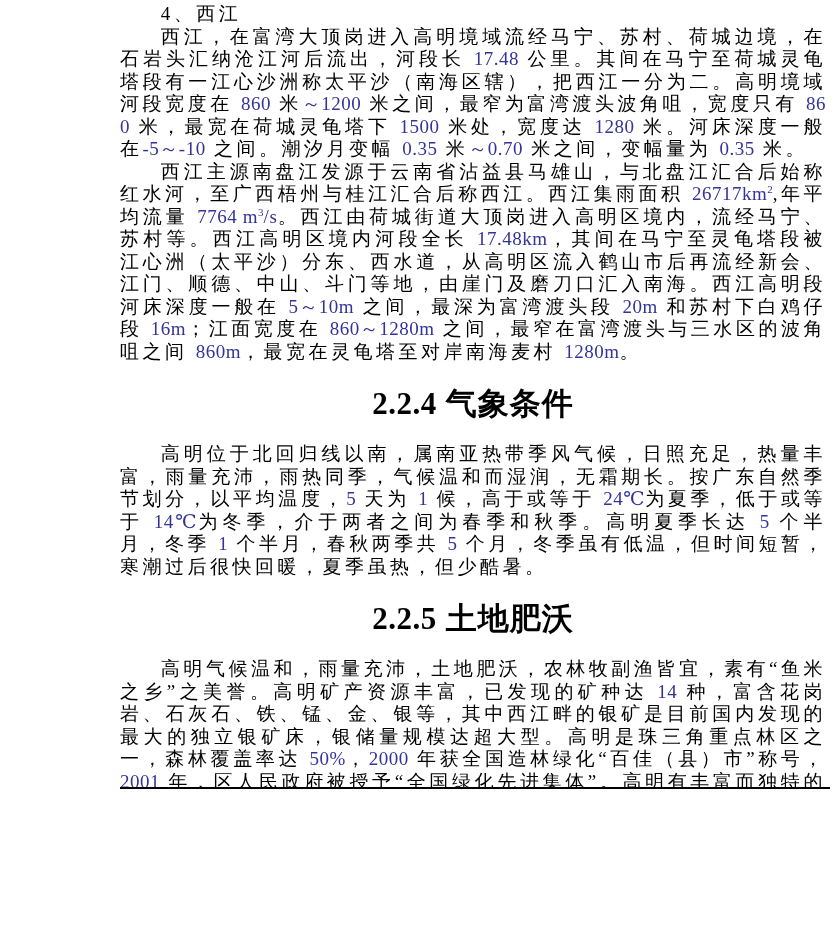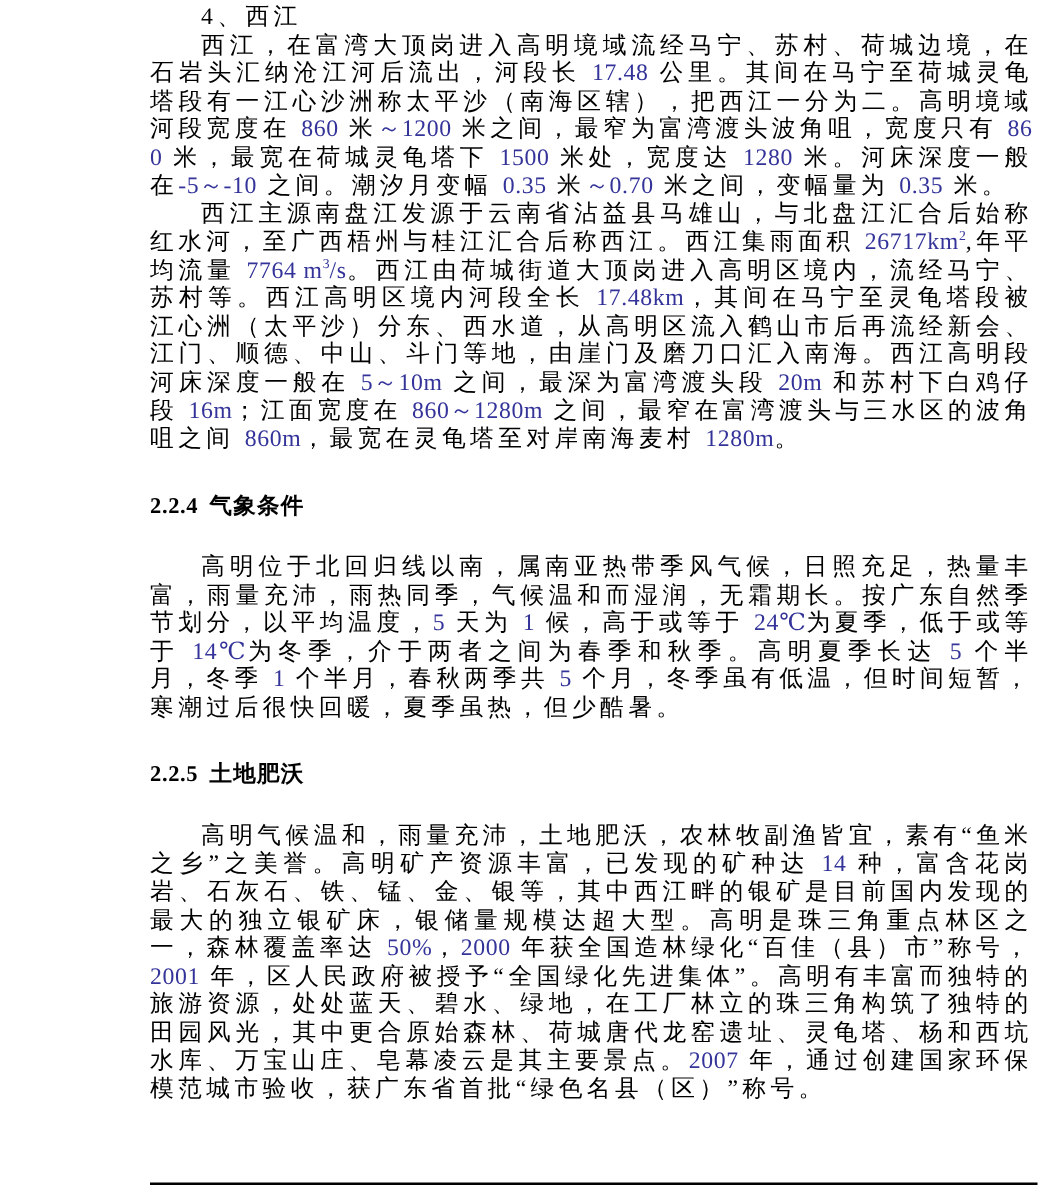--- a/index.html
+++ b/index.html
@@ -11,21 +11,21 @@
   html,body{margin:0;padding:0;}
   body{
     width:833px;height:949px;
     background:var(--background);
     font-family:"Liberation Serif","DejaVu Serif",serif;
     color:var(--text-color);
     overflow:hidden;
   }
   .page{
     position:relative;
-    width:833px;height:948px;
+    width:833px;height:789px;
     overflow:hidden;
     background:var(--background);
   }
   .content{
     position:absolute;
     left:120px;top:3px;
     width:706px;
   }
   .para{
     margin:0;
@@ -44,25 +44,26 @@
     letter-spacing:0.5px;
   }
   sup.run-sup{
     color:var(--number-color);
     font-size:11px;
     letter-spacing:0;
     line-height:0;
   }
   .heading{
     margin:26px 0 24px 0;
-    font-size:18px;
+    font-size:31px;
     line-height:30px;
     font-weight:bold;
     letter-spacing:1px;
     color:var(--text-color);
+    text-align:center;
   }
   .heading .h-num{
     font-family:"Liberation Serif","DejaVu Serif",serif;
     font-weight:bold;
     letter-spacing:0.5px;
   }
   .heading .h-title{
     font-family:"Liberation Sans","DejaVu Sans",sans-serif;
     font-weight:bold;
     margin-left:9px;

